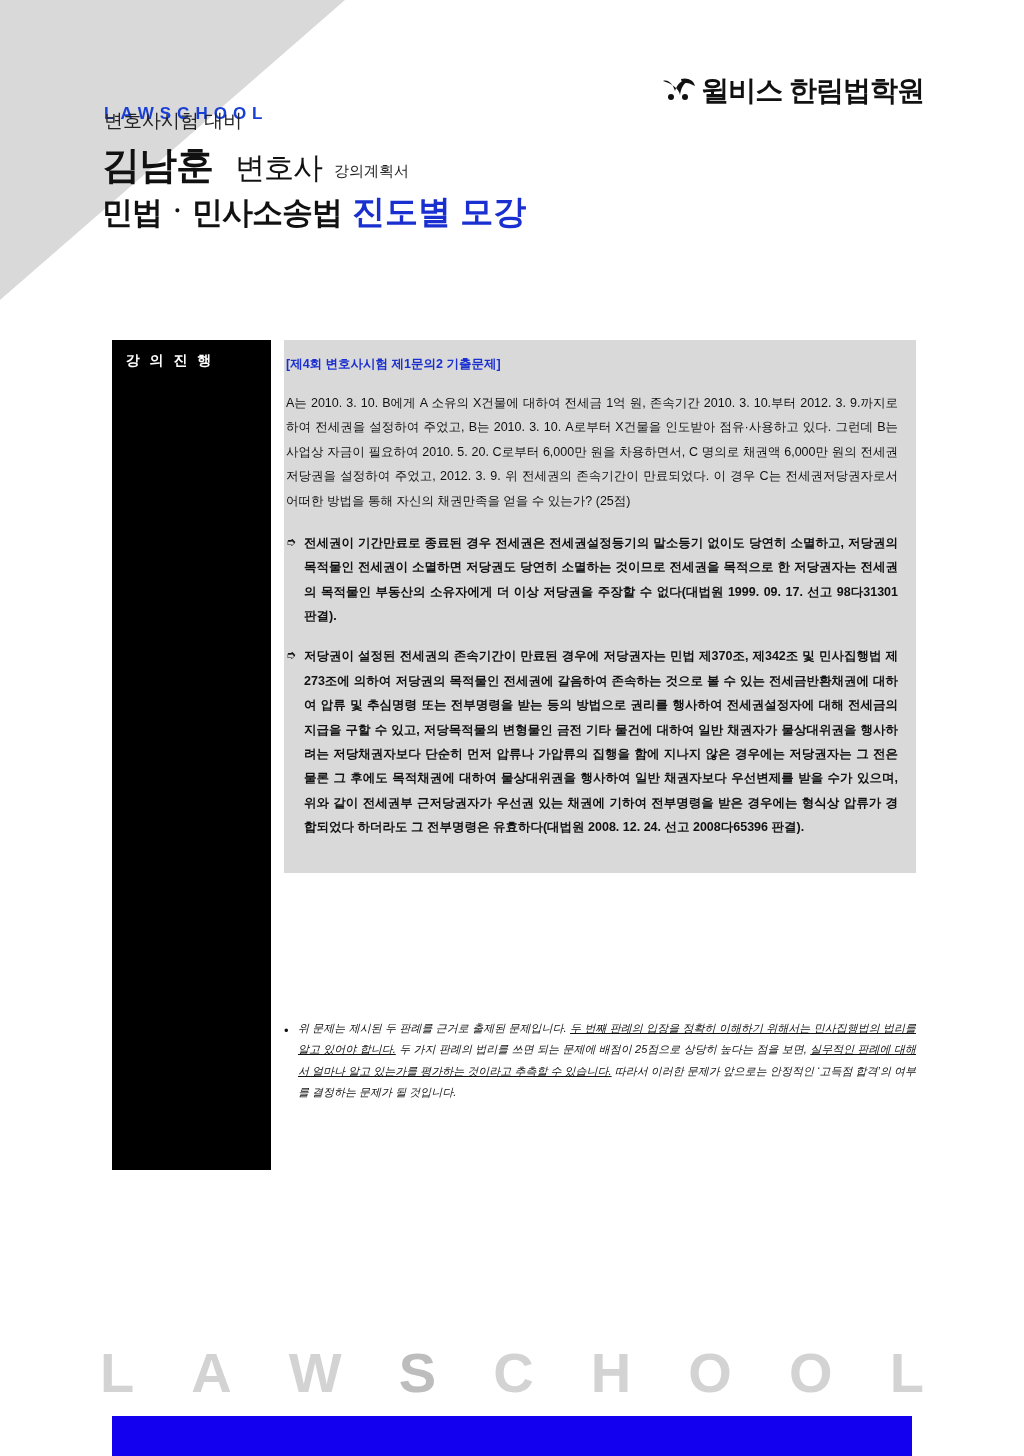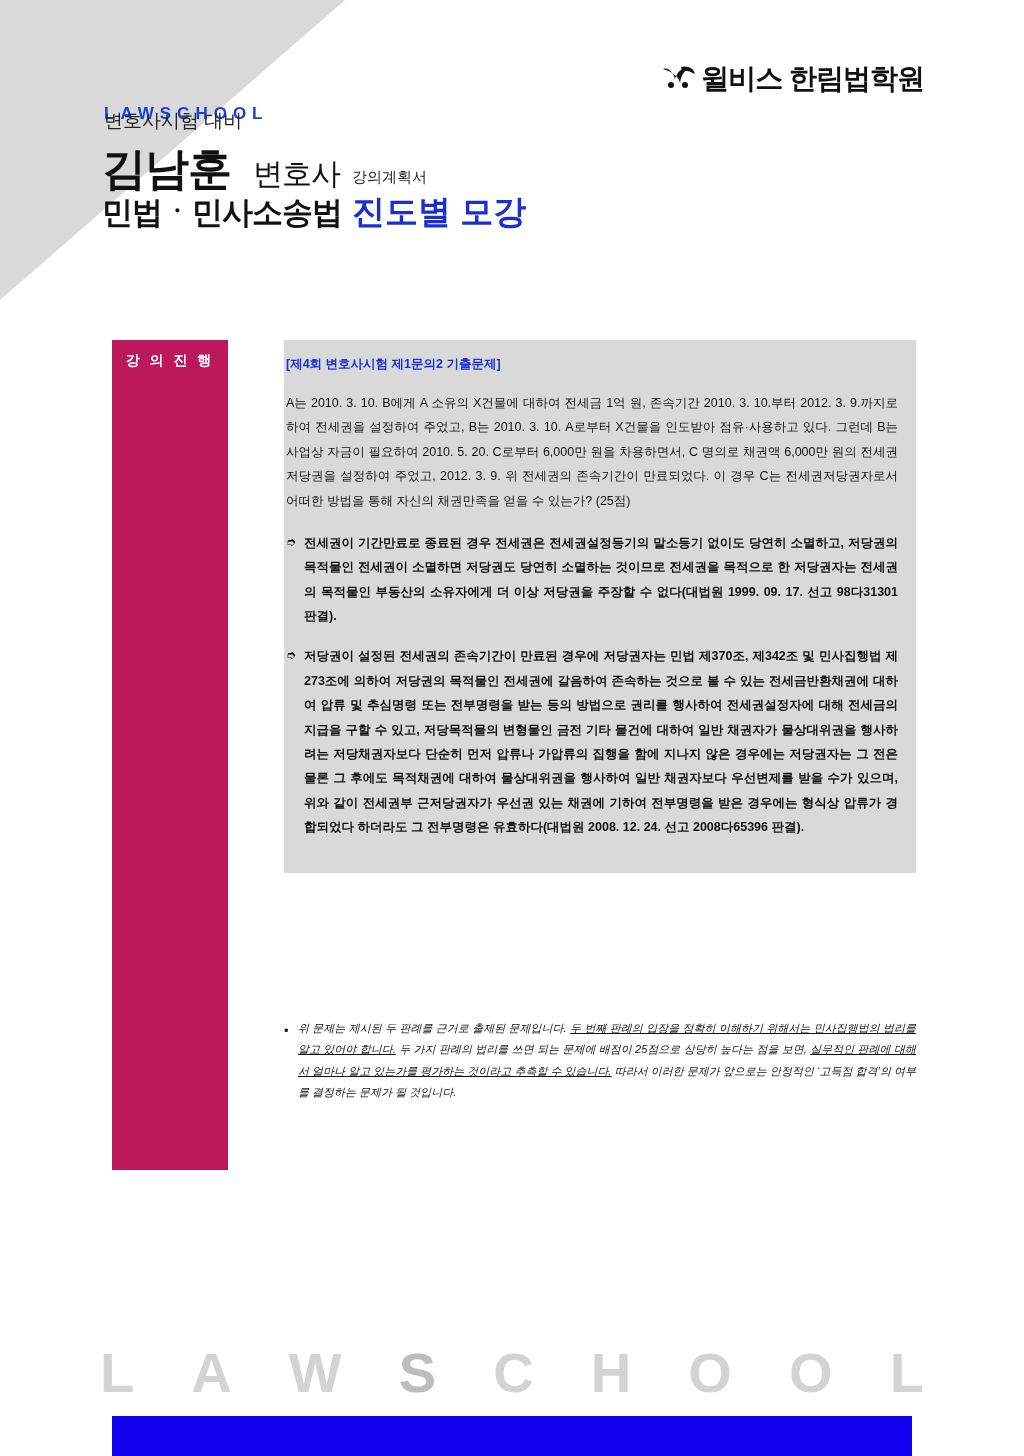--- a/index.html
+++ b/index.html
@@ -52,21 +52,21 @@
     color: #222222;
     letter-spacing: 0px;
   }
   .name-line {
     position: absolute;
     left: 102px;
     top: 140px;
     white-space: nowrap;
   }
   .name-line .name {
-    font-size: 44px;
+    font-size: 38px;
     font-weight: bold;
     color: #111111;
     letter-spacing: -1px;
   }
   .name-line .role {
     font-size: 30px;
     color: #111111;
     margin-left: 22px;
     letter-spacing: -1px;
   }
@@ -94,21 +94,21 @@
     font-weight: bold;
     color: #1a2fd0;
     margin-left: 10px;
     letter-spacing: 0px;
   }
 
   
   .brand {
     position: absolute;
     right: 100px;
-    top: 60px;
+    top: 72px;
     display: flex;
     align-items: center;
     gap: 4px;
   }
   .brand-mark {
     width: 36px;
     height: 28px;
     position: relative;
   }
   .brand-text {
@@ -118,21 +118,22 @@
     letter-spacing: -1px;
   }
 
   
   .side-bar {
     position: absolute;
     left: 112px;
     top: 340px;
     width: 116px;
     height: 830px;
-    background: #be185d;
+    background: #000000;
+    padding-left: 43px;
   }
   .side-bar-label {
     position: absolute;
     left: 0;
     top: 12px;
     width: 116px;
     text-align: center;
     color: #ffffff;
     font-size: 14px;
     font-weight: bold;

